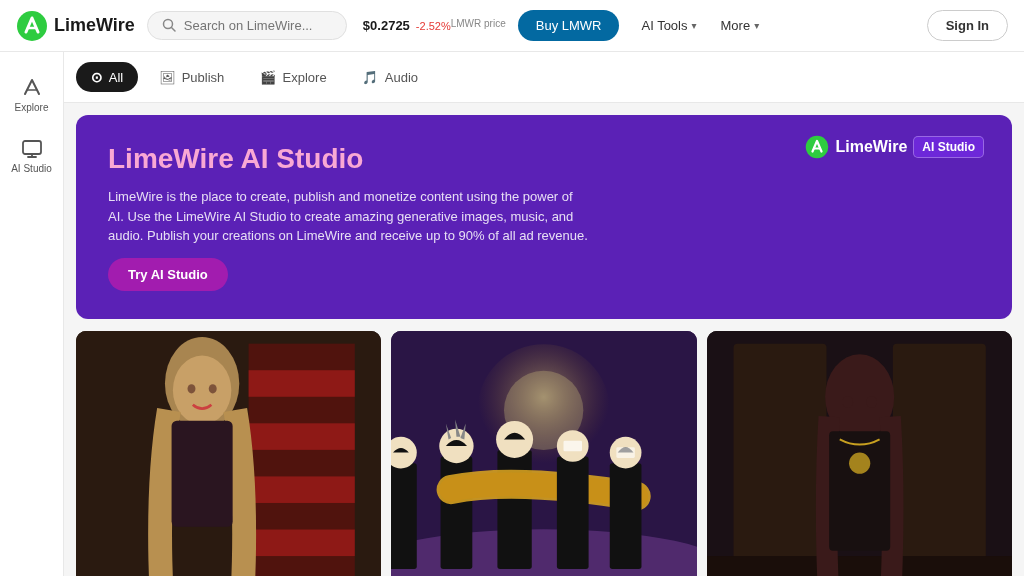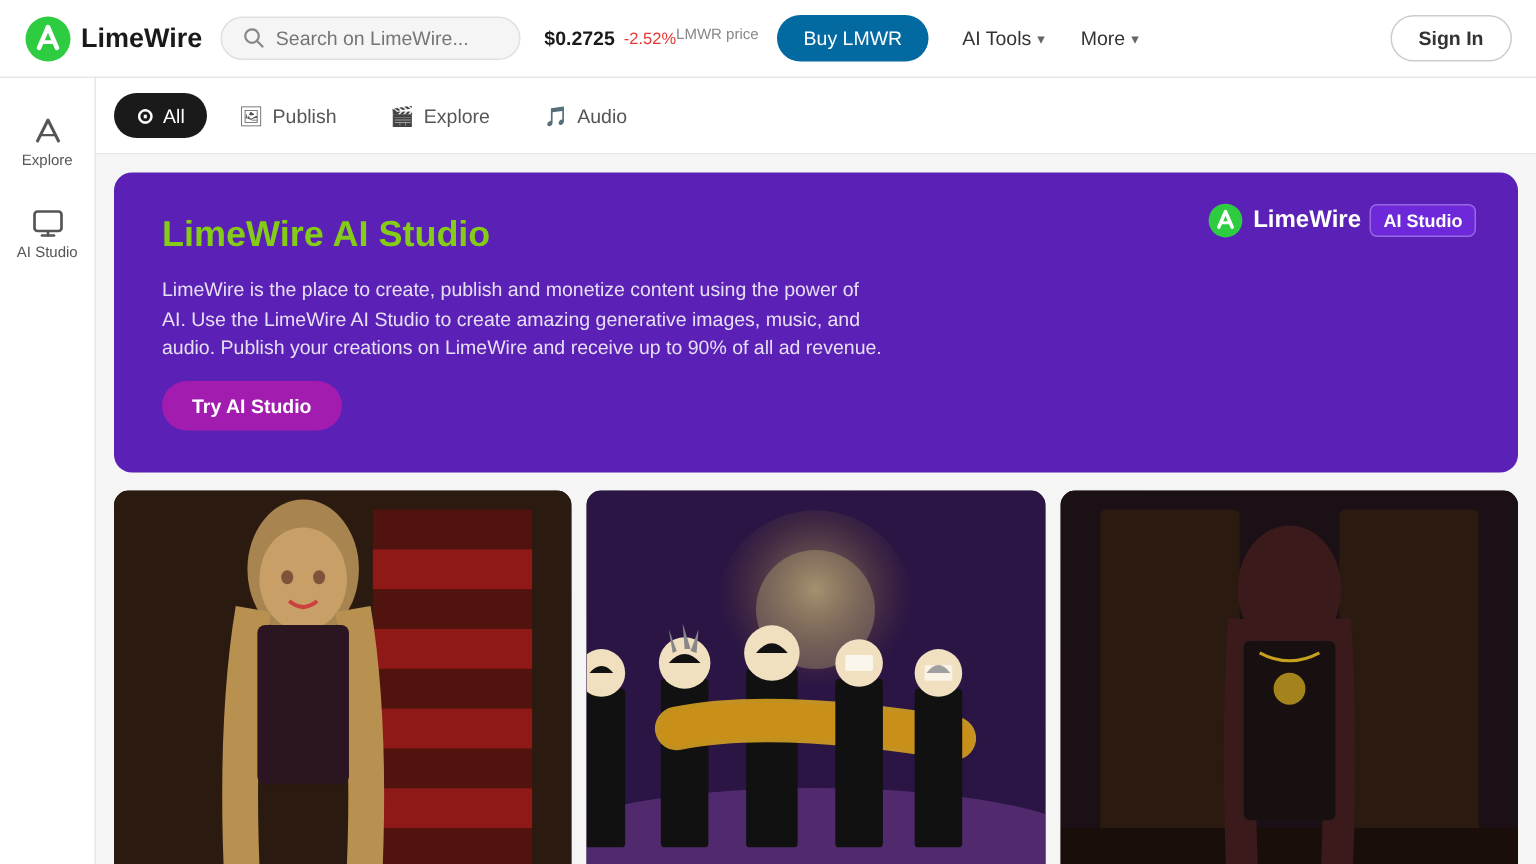--- a/index.html
+++ b/index.html
@@ -224,22 +224,22 @@
     .ai-studio-badge {
       background: #6d28d9;
       border: 1px solid rgba(255,255,255,0.3);
       color: #fff;
       font-size: 12px;
       font-weight: 600;
       padding: 3px 8px;
       border-radius: 5px;
     }
     .banner-title {
-      color: #84cc16;
-      font-size: 24px;
+      color: #f9a8d4;
+      font-size: 28px;
       font-weight: 700;
     }
     .banner-desc {
       color: rgba(255,255,255,0.85);
       font-size: 13px;
       max-width: 480px;
       line-height: 1.5;
     }
     .try-btn {
       background: #a21caf;

